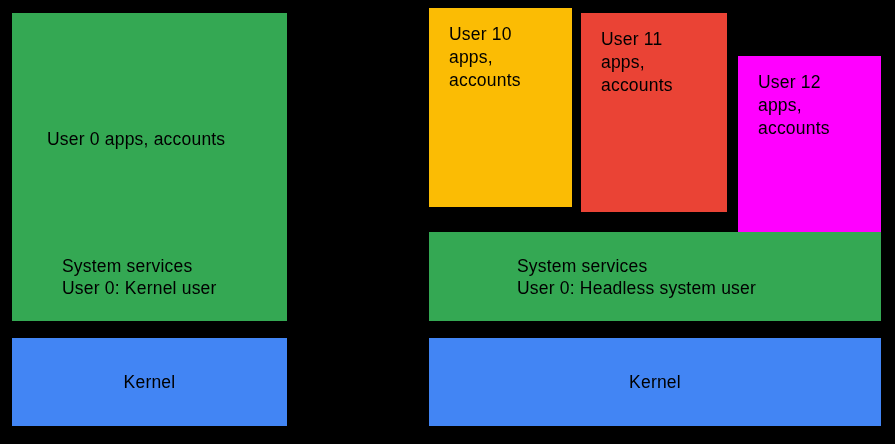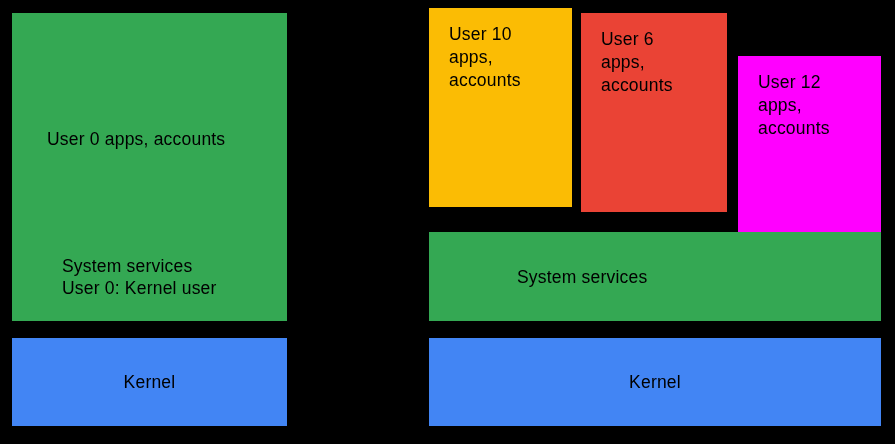--- a/index.html
+++ b/index.html
@@ -78,28 +78,29 @@
 
   <div class="box box-kernel-left" style="background-color: rgb(66, 133, 244);">
     <span class="line">Kernel</span>
   </div>
 
   <div class="box box-user10 user-apps-box" style="background-color: rgb(251, 188, 4);">
     <span class="user-apps-label">User 10 apps, accounts</span>
   </div>
 
   <div class="box box-user11 user-apps-box" style="background-color: rgb(234, 67, 53);">
-    <span class="user-apps-label">User 6 apps, accounts</span>
+    <span class="user-apps-label">User 11 apps, accounts</span>
   </div>
 
   <div class="box box-user12 user-apps-box" style="background-color: rgb(255, 0, 255); margin-top: 43px;">
     <span class="user-apps-label">User 12 apps, accounts</span>
   </div>
 
   <div class="box box-services-right" style="background-color: rgb(52, 168, 83);">
     <span class="line">System services</span>
+    <span class="line">User 0: Headless system user</span>
   </div>
 
   <div class="box box-kernel-right" style="background-color: rgb(66, 133, 244);">
     <span class="line">Kernel</span>
   </div>
 
 </div>
 
 </body></html>

